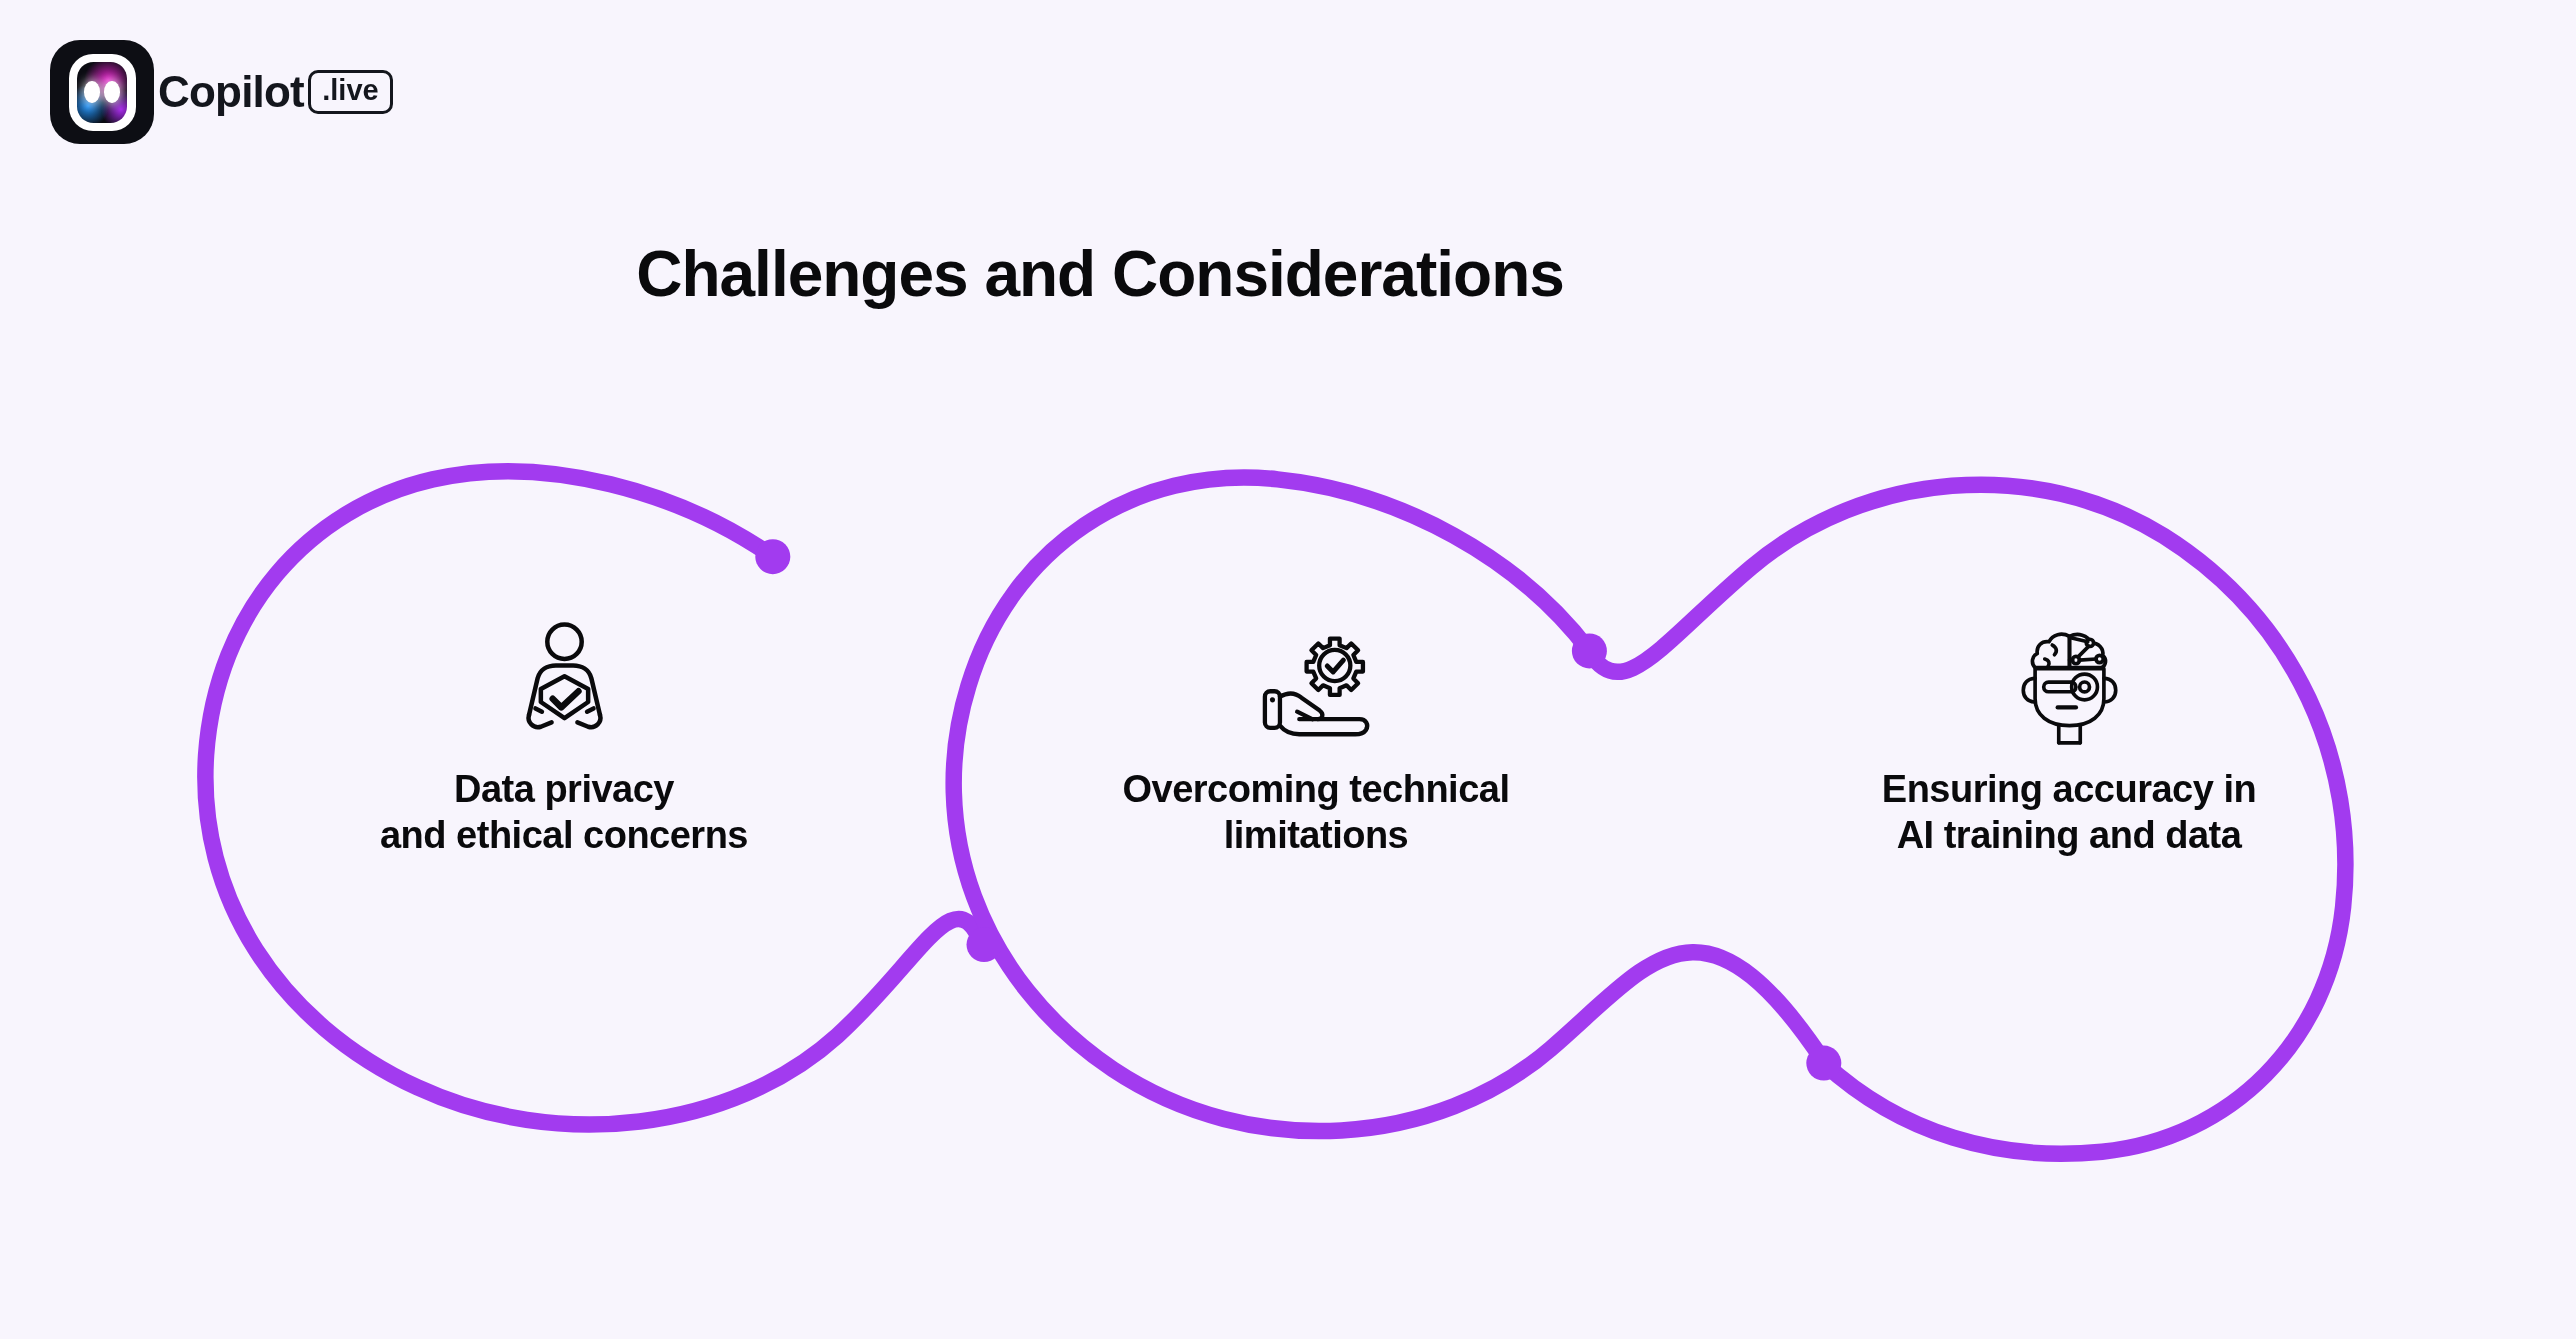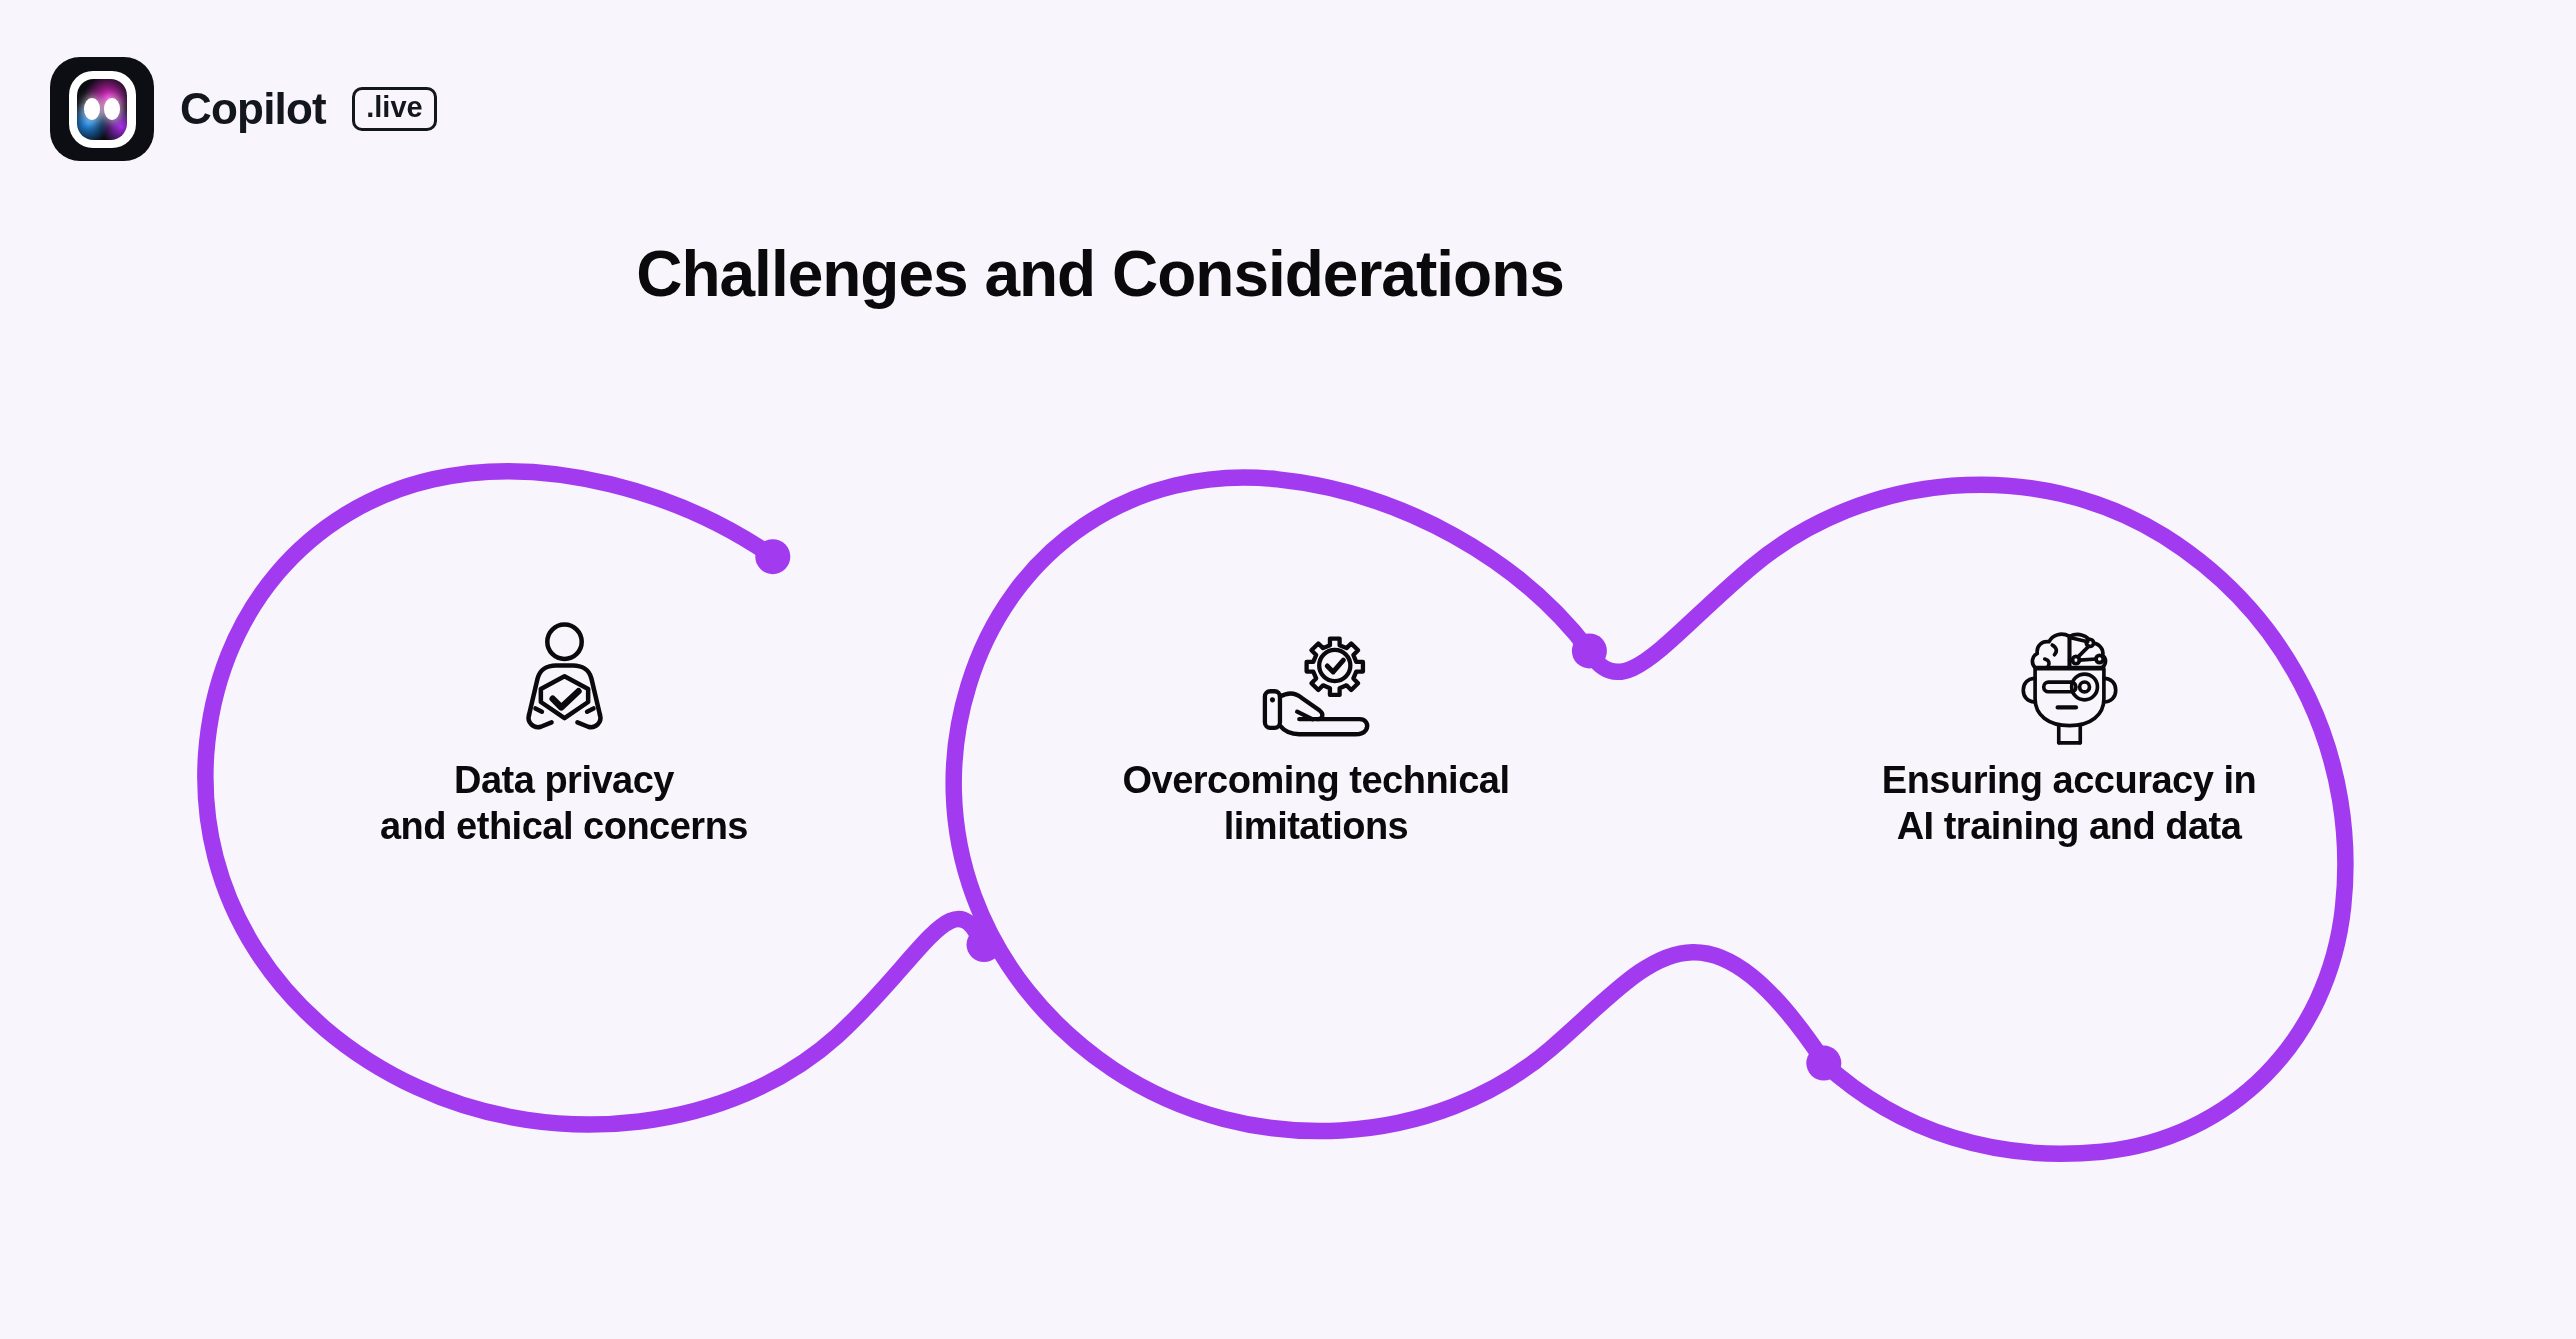--- a/index.html
+++ b/index.html
@@ -13,24 +13,24 @@
     position: relative;
     overflow: hidden;
     font-family: "Liberation Sans", sans-serif;
     -webkit-font-smoothing: antialiased;
   }
 
   
   .brand {
     position: absolute;
     left: 50px;
-    top: 57px;
-    display: flex;
-    align-items: center;
-    gap: 26px;
+    top: 40px;
+    display: flex;
+    align-items: center;
+    gap: 4px;
   }
   .brand-mark {
     width: 104px;
     height: 104px;
     border-radius: 30px;
     background: #0d0e14;
     display: flex;
     align-items: center;
     justify-content: center;
     flex: none;
@@ -118,21 +118,21 @@
     width: 608px;
     text-align: center;
   }
   .node-icon {
     height: 144px;
     display: flex;
     align-items: center;
     justify-content: center;
   }
   .node-label {
-    margin-top: 5px;
+    margin-top: 14px;
     font-size: 38px;
     font-weight: 700;
     color: #0a0a0c;
     line-height: 1.22;
     letter-spacing: -0.5px;
     white-space: pre-line;
   }
   #node-0 { left: 260px;  top: 608px; }
   #node-1 { left: 1012px; top: 608px; }
   #node-2 { left: 1765px; top: 608px; }

